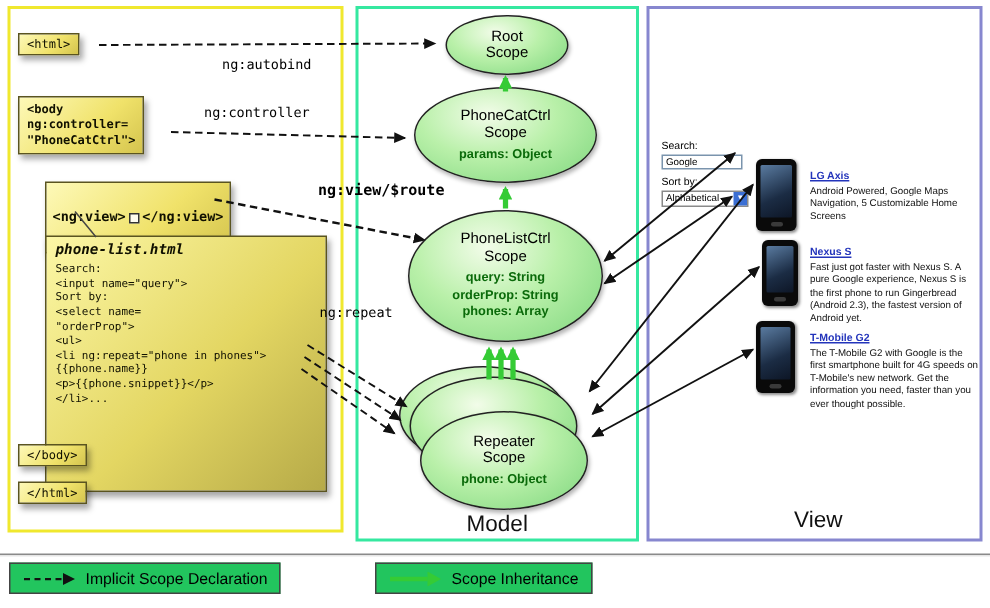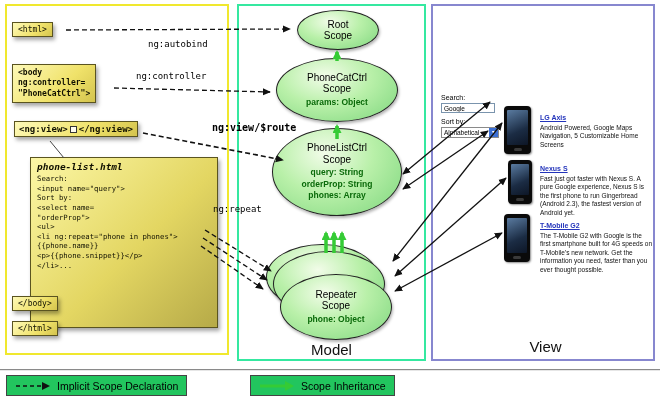--- a/index.html
+++ b/index.html
@@ -13,21 +13,21 @@
   #panel-view     { left:431px; top:4px; width:224px; height:357px; border:2px solid #8787cf; }
   .panel-label { position:absolute; text-align:center; font-size:15px; color:#111; }
 
   .ybox { position:absolute; border:1px solid #5a5420;
           background:linear-gradient(135deg,#fdf9b8 0%,#f0e26a 60%,#d4c44e 100%);
           box-shadow:2px 3px 4px rgba(0,0,0,0.35);
           font-family:"DejaVu Sans Mono", monospace; color:#101000; }
   .pre { white-space:pre; }
   #box-html-open, #box-body-close, #box-html-close { padding:2px 5px; font-size:8px; }
   #box-body-open { padding:3px 5px; font-size:8px; font-weight:bold; line-height:1.3; }
-  #box-ngview { padding:2px 4px; font-size:9px; font-weight:bold; display:flex; align-items:center; }
+  #box-ngview { padding:18px 4px; font-size:9px; font-weight:bold; display:flex; align-items:center;margin-left:16px; }
   .view-square { display:inline-block; width:7px; height:7px; border:1px solid #333; background:#fffdf0; margin:0 2px; }
   #box-phonelist { left:18px; top:157px; width:188px; height:171px; padding:3px 6px;
           background:linear-gradient(135deg,#fcf7a6 0%,#e3d662 55%,#b6aa48 100%);margin-left:12px; }
   .pl-title { font-size:9.5px; font-weight:bold; font-style:italic; margin-bottom:2px; }
   .pl-code { font-size:7.3px; line-height:1.32; white-space:pre; }
 
   .ellipse { position:absolute; border:1px solid #222; border-radius:50%;
           background:radial-gradient(ellipse at 40% 28%, #f2fce9 0%, #b9f0a9 45%, #7dd67d 100%);
           box-shadow:1px 2px 3px rgba(0,0,0,0.30);
           display:flex; flex-direction:column; align-items:center; justify-content:center; }
@@ -104,21 +104,21 @@
     <div class="scope-title">Root</div>
     <div class="scope-title">Scope</div>
   </div>
 
   <div class="ellipse" style="left:276px; top:58px; width:122px; height:64px;">
     <div class="scope-title">PhoneCatCtrl</div>
     <div class="scope-title">Scope</div>
     <div class="scope-props">params: Object</div>
   </div>
 
-  <div class="ellipse" style="left:272px; top:128px; width:130px; height:88px;">
+  <div class="ellipse" style="left:272px; top:140px; width:130px; height:88px;">
     <div class="scope-title">PhoneListCtrl</div>
     <div class="scope-title">Scope</div>
     <div class="scope-props">query: String
 orderProp: String
 phones: Array</div>
   </div>
 
   <div class="ellipse" style="left:266px; top:244px; width:112px; height:66px;"></div>
   <div class="ellipse" style="left:273px; top:251px; width:112px; height:66px;"></div>
   <div class="ellipse" style="left:280px; top:274px; width:112px; height:66px;">

